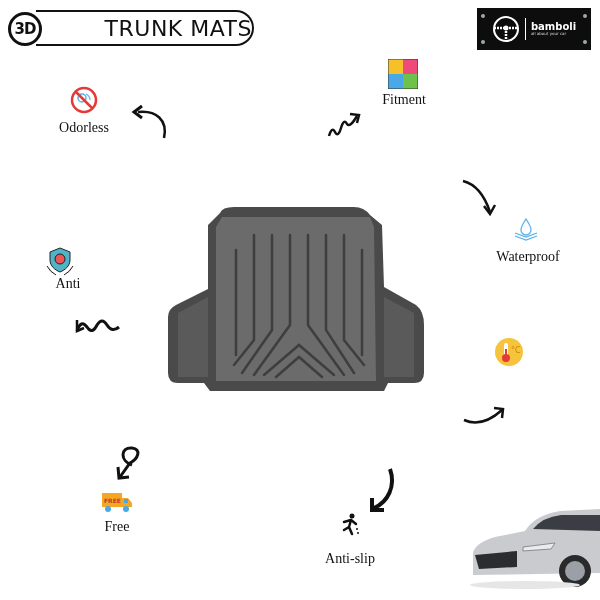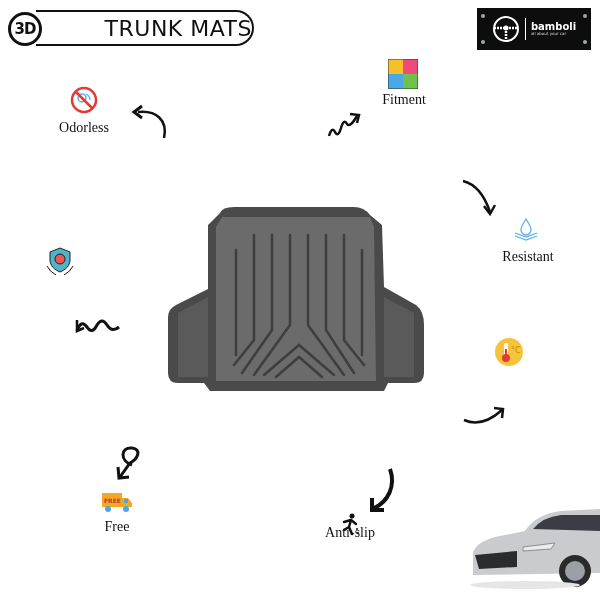--- a/index.html
+++ b/index.html
@@ -90,32 +90,33 @@
     </svg>
 </div>
 <div class="abs icon" style="left:512px;top:216px">
   <svg width="28" height="28" viewBox="0 0 28 28">
       <path d="M14 3 C10 9 9 12 9 14 a5 5 0 0 0 10 0 C19 12 18 9 14 3z" fill="none" stroke="#5ab0e8" stroke-width="1.3"></path>
       <path d="M3 20 L14 24 L25 20" fill="none" stroke="#5ab0e8" stroke-width="1.3"></path>
       <path d="M3 17 L14 21 L25 17" fill="none" stroke="#5ab0e8" stroke-width="1.3"></path>
     </svg>
 </div>
 <div class="abs label" style="left:476px;top:247px;width:104px">
-    <div>Resistant</div>
+    <div>Waterproof</div>
   </div>
 
 <div class="abs icon" style="left:45px;top:246px">
   <svg width="30" height="30" viewBox="0 0 30 30">
       <path d="M15 2 L25 6 V14 C25 20 20 24 15 26 C10 24 5 20 5 14 V6z" fill="#4fb3c9" stroke="#222" stroke-width="1"></path>
       <circle cx="15" cy="13" r="5" fill="#e55" stroke="#222" stroke-width="1"></circle>
       <path d="M2 20 q3 6 9 9" fill="#f4c4b0" stroke="#222" stroke-width="1"></path>
       <path d="M28 20 q-3 6 -9 9" fill="#f4c4b0" stroke="#222" stroke-width="1"></path>
     </svg>
 </div>
 <div class="abs label" style="left:30px;top:274px;width:76px">
+    <div>Anti</div>
   </div>
 <div class="abs" style="left:74px;top:316px">
   <svg width="50" height="20" viewBox="0 0 50 20">
       <path d="M3 15 q4-12 10-4 q5 8 10 -2 q5-8 10 0 q5 8 12 2" fill="none" stroke="#111" stroke-width="3"></path>
       <path d="M3 4 L3 15 L10 12" fill="none" stroke="#111" stroke-width="2.5"></path>
     </svg>
 </div>
 
 <div class="abs" style="left:164px;top:205px">
   <svg width="264" height="190" viewBox="0 0 264 190">
@@ -183,21 +184,21 @@
     </svg>
 </div>
 <div class="abs icon" style="left:338px;top:512px">
   <svg width="24" height="24" viewBox="0 0 24 24">
       <circle cx="14" cy="4" r="2.5" fill="#111"></circle>
       <path d="M6 10 L13 8 L18 12 M13 8 L11 15 L6 18 M11 15 L14 22" fill="none" stroke="#111" stroke-width="2.5" stroke-linecap="round"></path>
       <circle cx="19" cy="17" r="1" fill="#111"></circle>
       <circle cx="20" cy="21" r="1" fill="#111"></circle>
     </svg>
 </div>
-<div class="abs label" style="left:312px;top:523px;width:76px">
+<div class="abs label" style="left:312px;top:549px;width:76px">
     <div>Anti-slip</div>
   </div>
 
 <div class="abs" style="left:465px;top:503px">
   <svg width="135" height="90" viewBox="0 0 135 90">
     <path d="M8 50 Q10 40 30 34 L60 28 Q70 12 95 8 L135 6 L135 70 L8 72 Z" fill="#c9cbcf"></path>
     <path d="M68 26 Q78 14 96 12 L135 12 L135 28 Z" fill="#3a3d44"></path>
     <path d="M10 52 L52 48 L52 64 L14 66 Z" fill="#2a2c30"></path>
     <path d="M58 44 L90 40 L86 46 L58 48 Z" fill="#e8ecf0" stroke="#777" stroke-width="0.8"></path>
     <circle cx="110" cy="68" r="16" fill="#2a2a2a"></circle>

